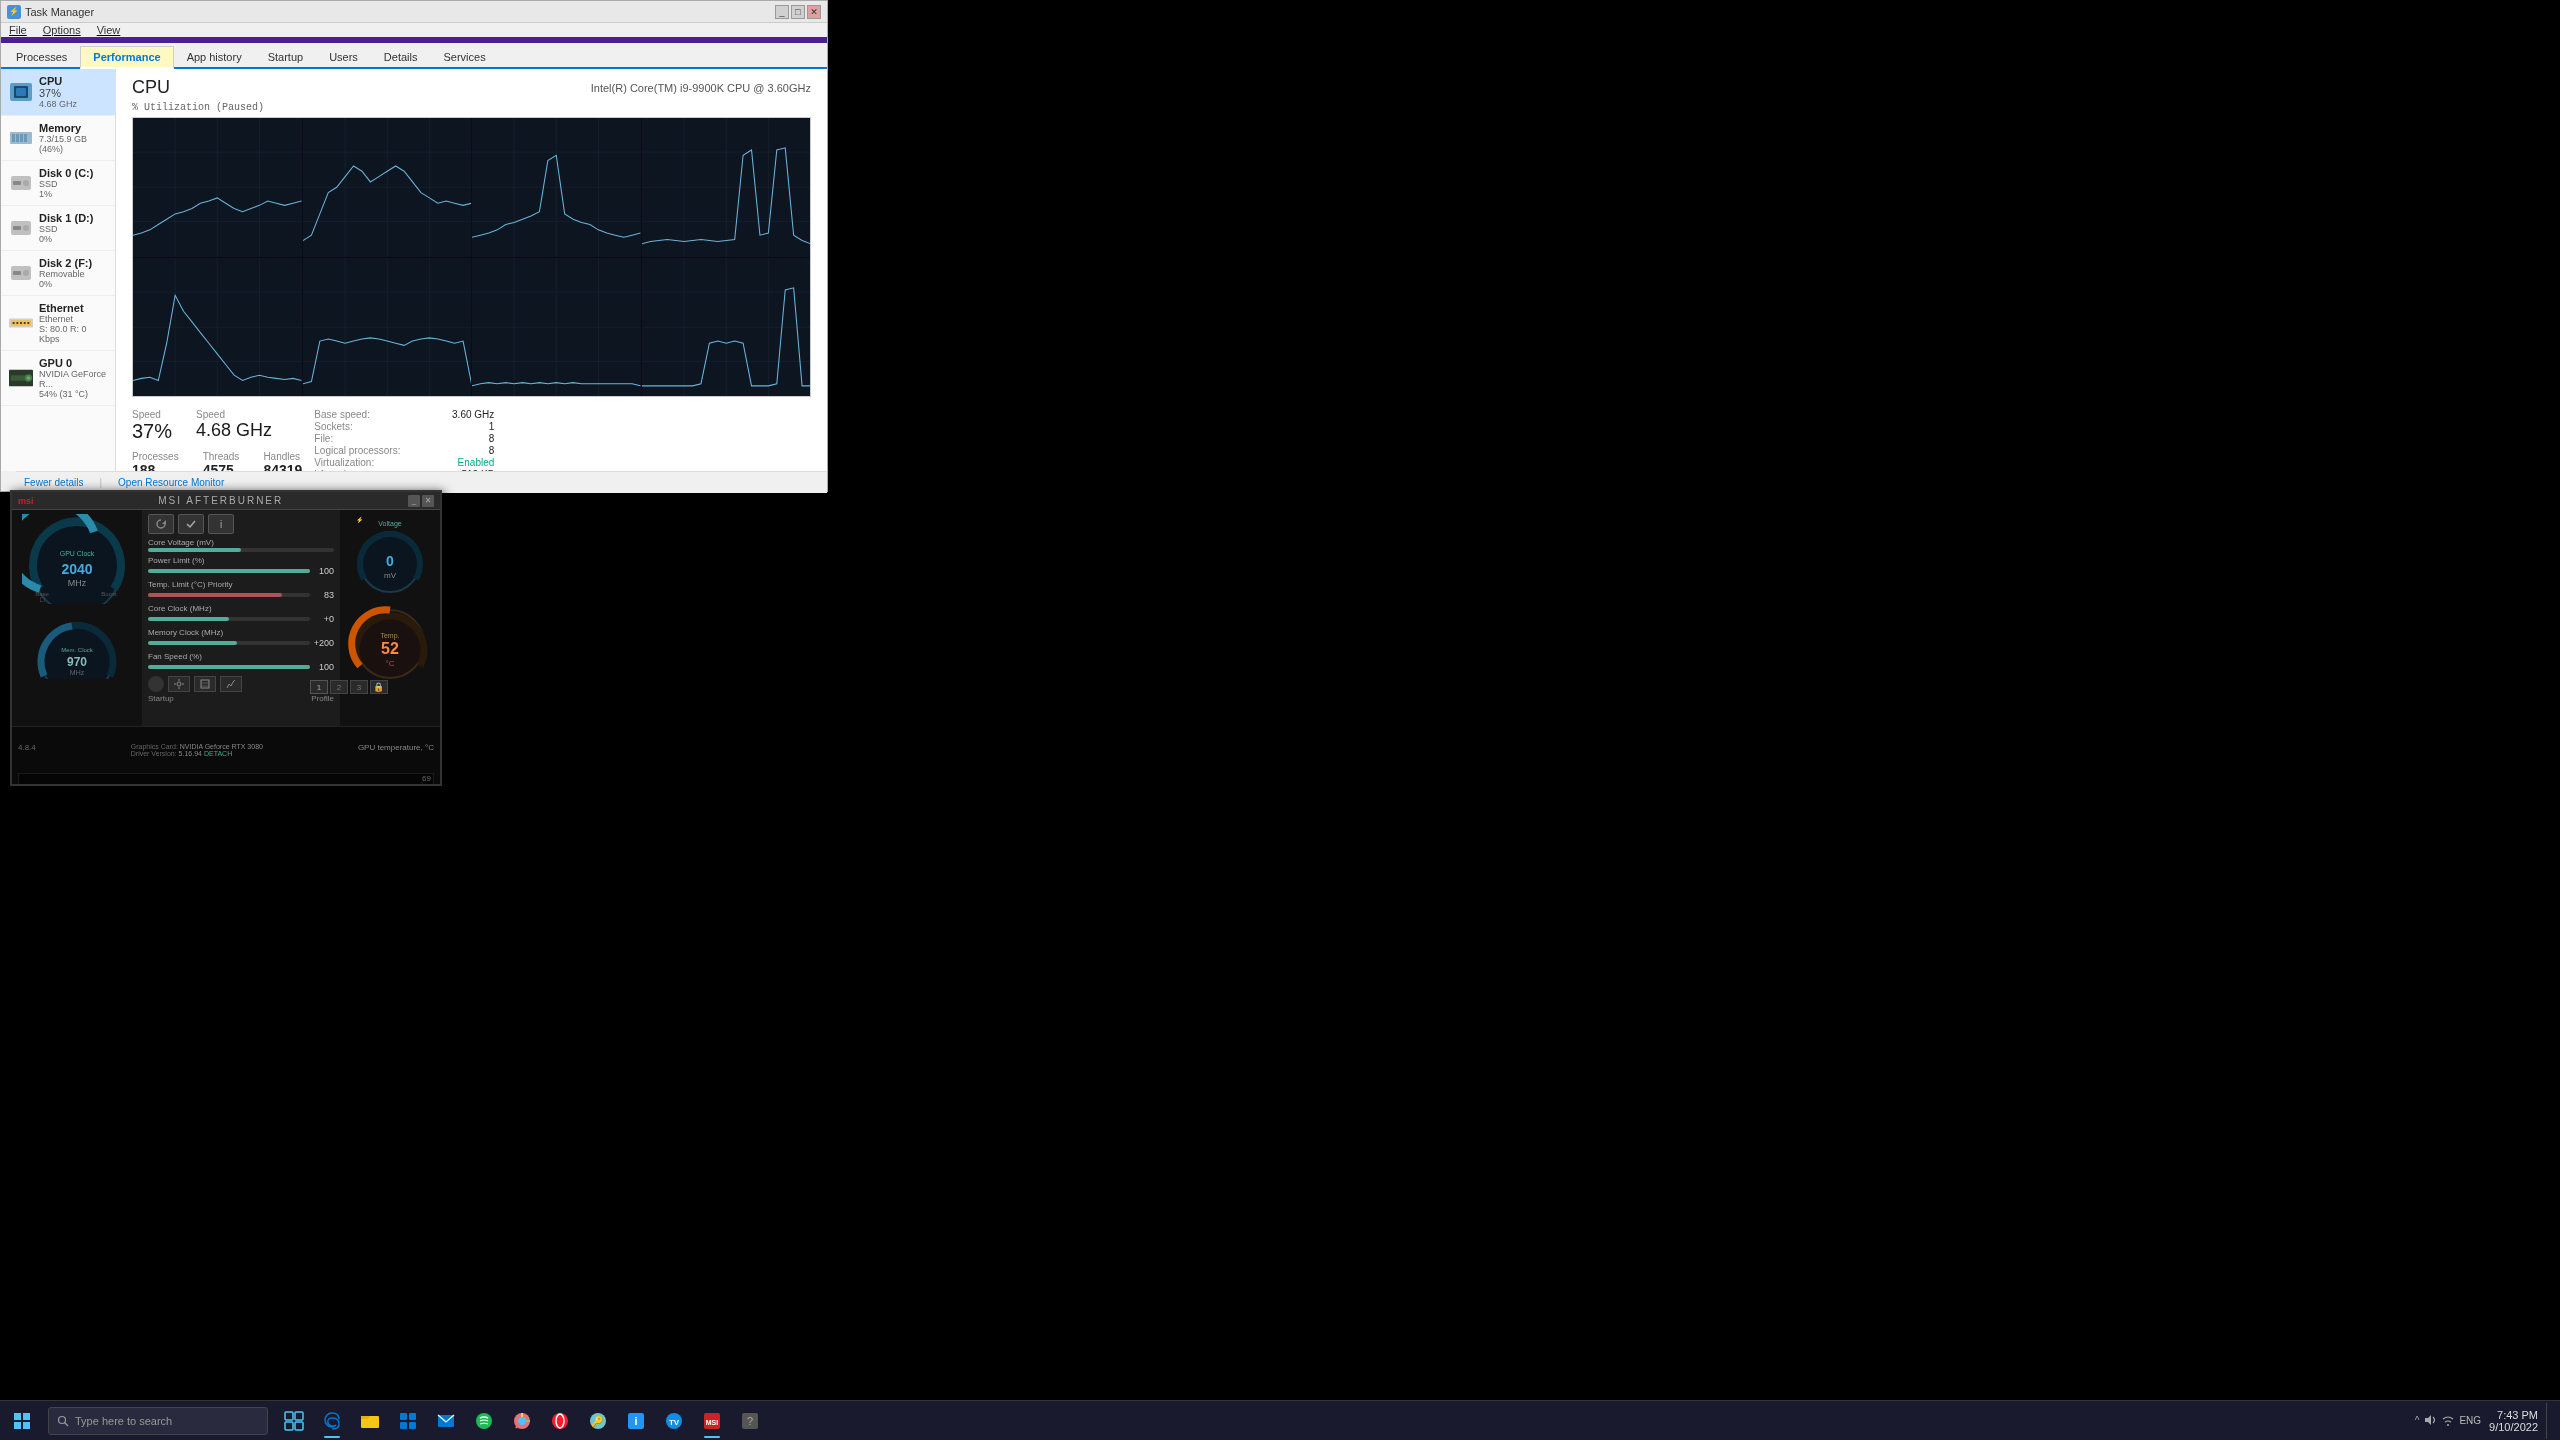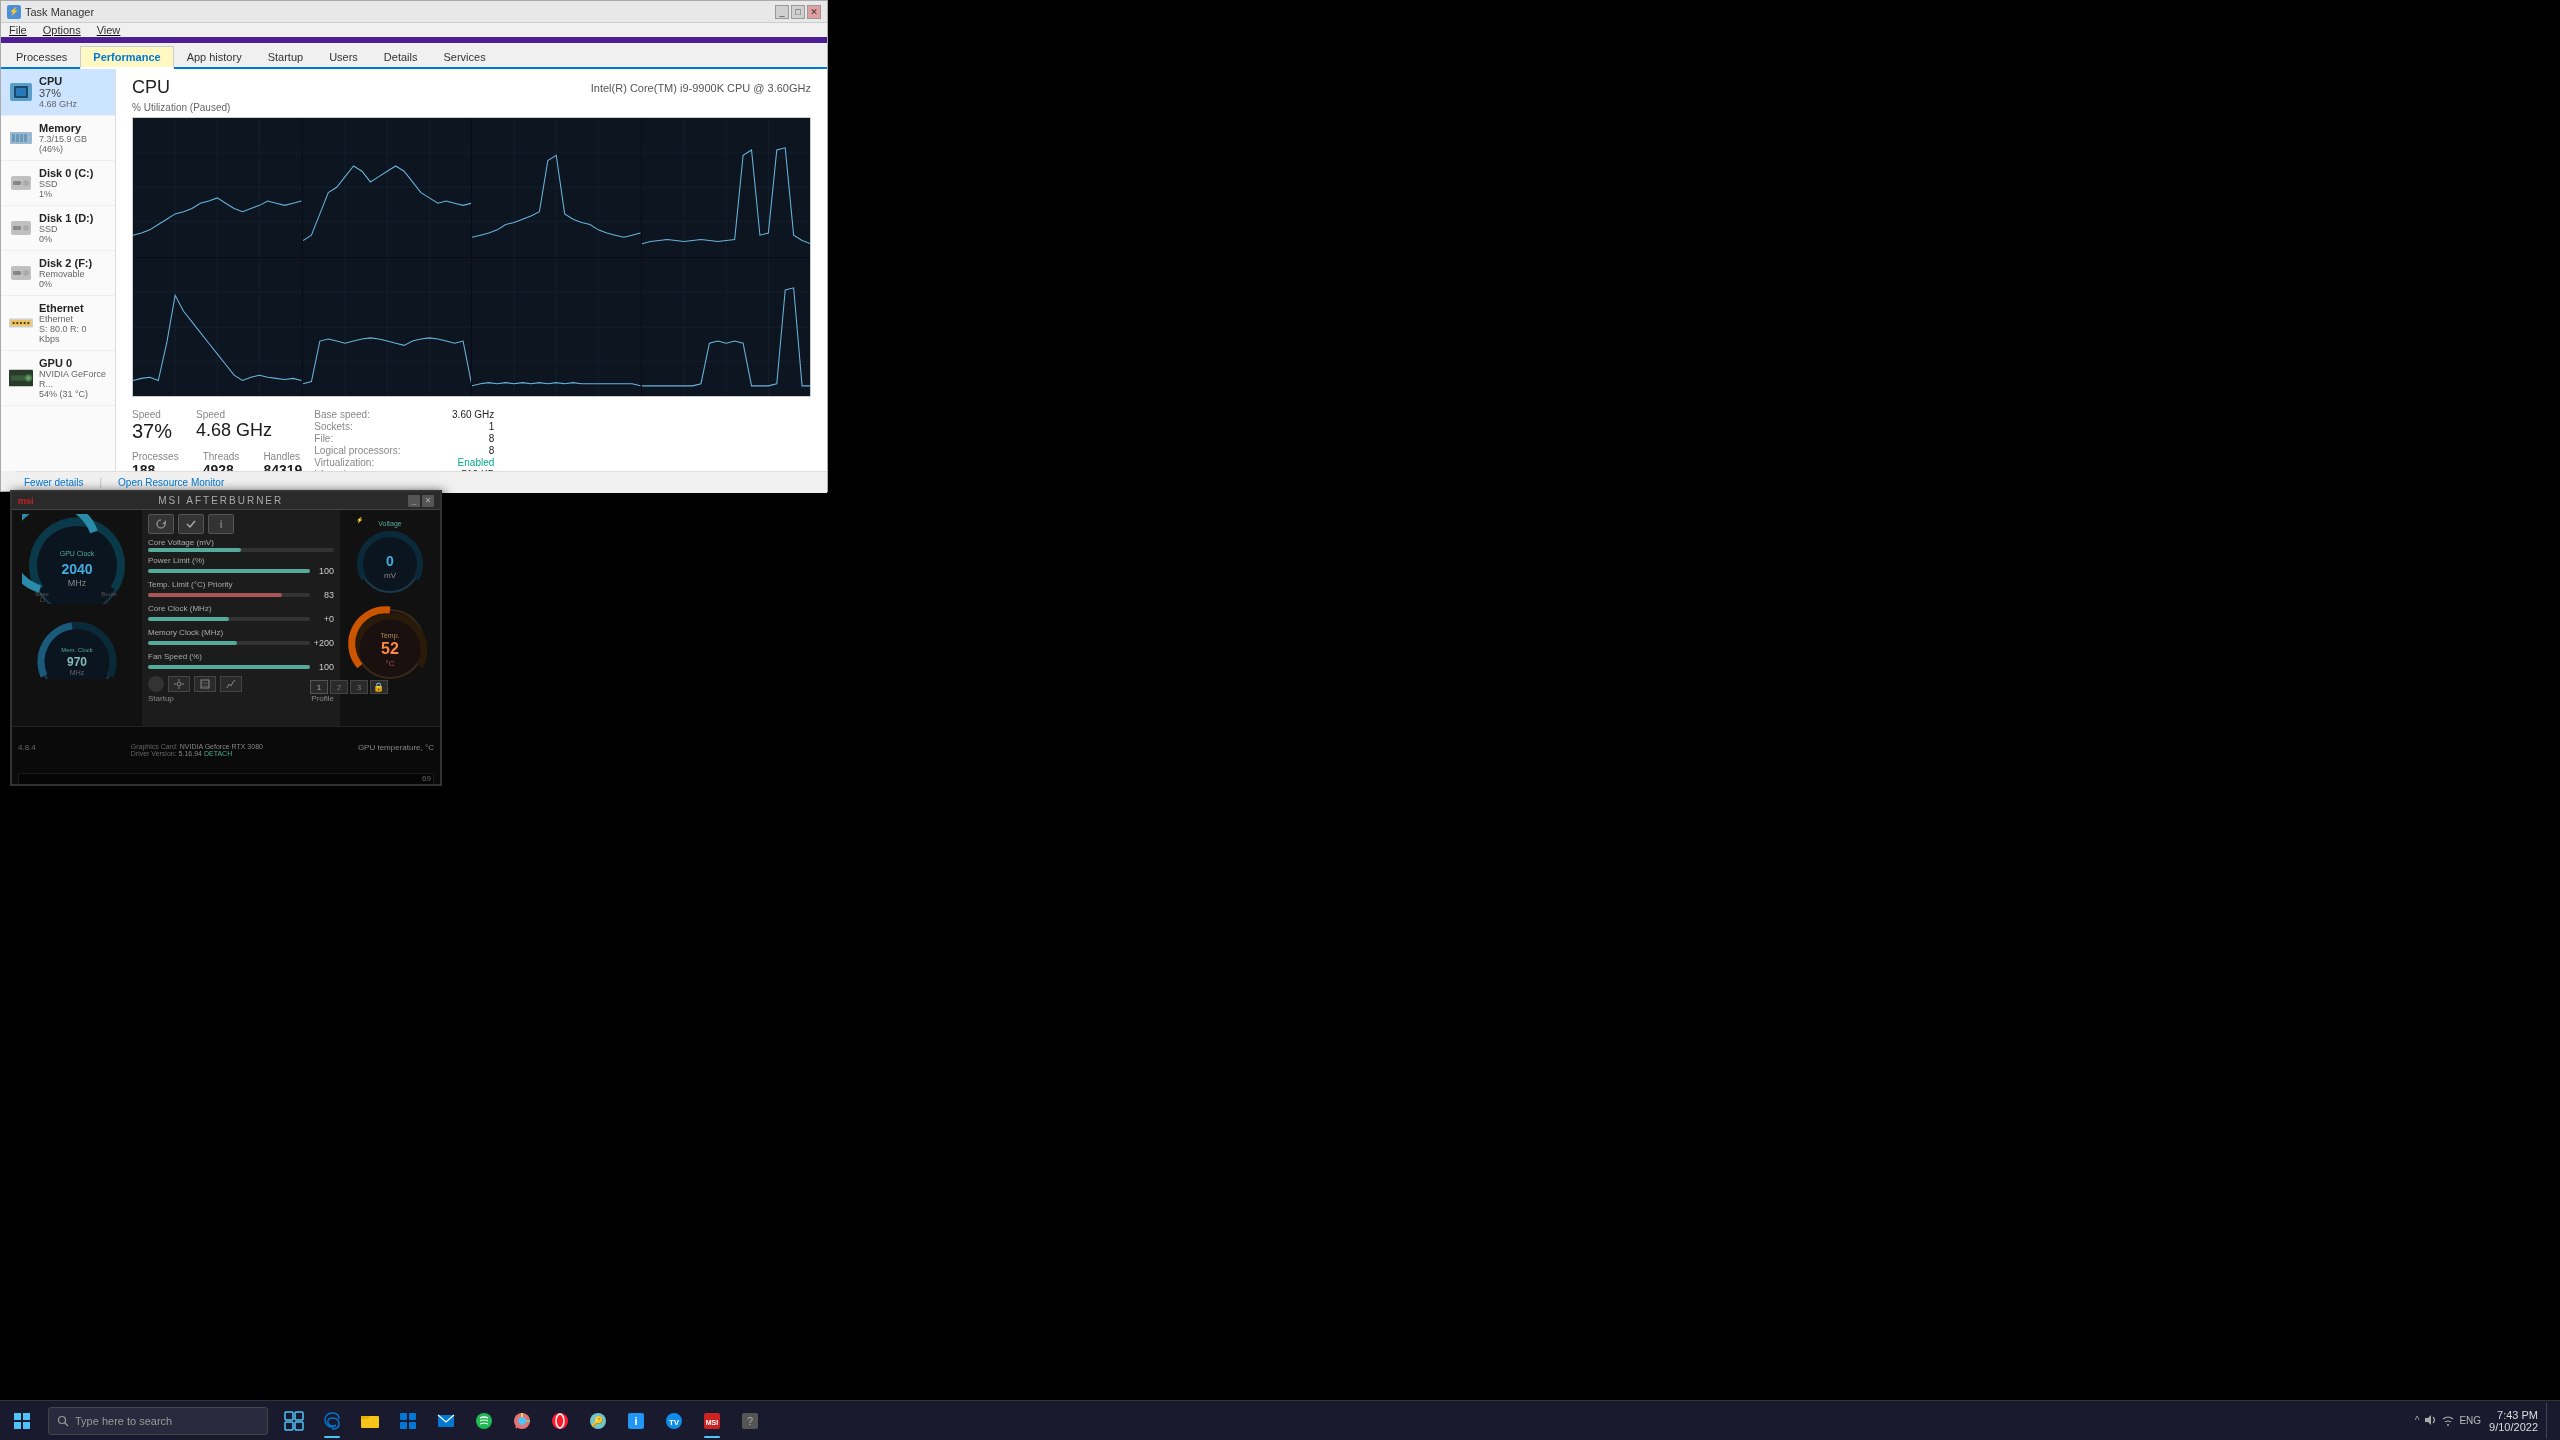--- a/index.html
+++ b/index.html
@@ -186,20 +186,21 @@
       color: #222;
     }
     .cpu-model {
       font-size: 11px;
       color: #555;
     }
     .utilization-label {
       font-size: 10px;
       color: #666;
       margin-bottom: 4px;
+      font-family: Liberation Mono, monospace;
     }
 
     
     .graph-container {
       width: 100%;
       height: 280px;
       border: 1px solid #ccc;
       background: #0a0a1a;
       position: relative;
       display: grid;
@@ -756,21 +757,21 @@
               </div>
             </div>
           </div>
           <div class="processes-row">
             <div class="proc-block">
               <div class="proc-label">Processes</div>
               <div class="proc-value">188</div>
             </div>
             <div class="proc-block">
               <div class="proc-label">Threads</div>
-              <div class="proc-value">4928</div>
+              <div class="proc-value">4575</div>
             </div>
             <div class="proc-block">
               <div class="proc-label">Handles</div>
               <div class="proc-value">84319</div>
             </div>
           </div>
 
         </div>
 
         <div class="stats-right">

